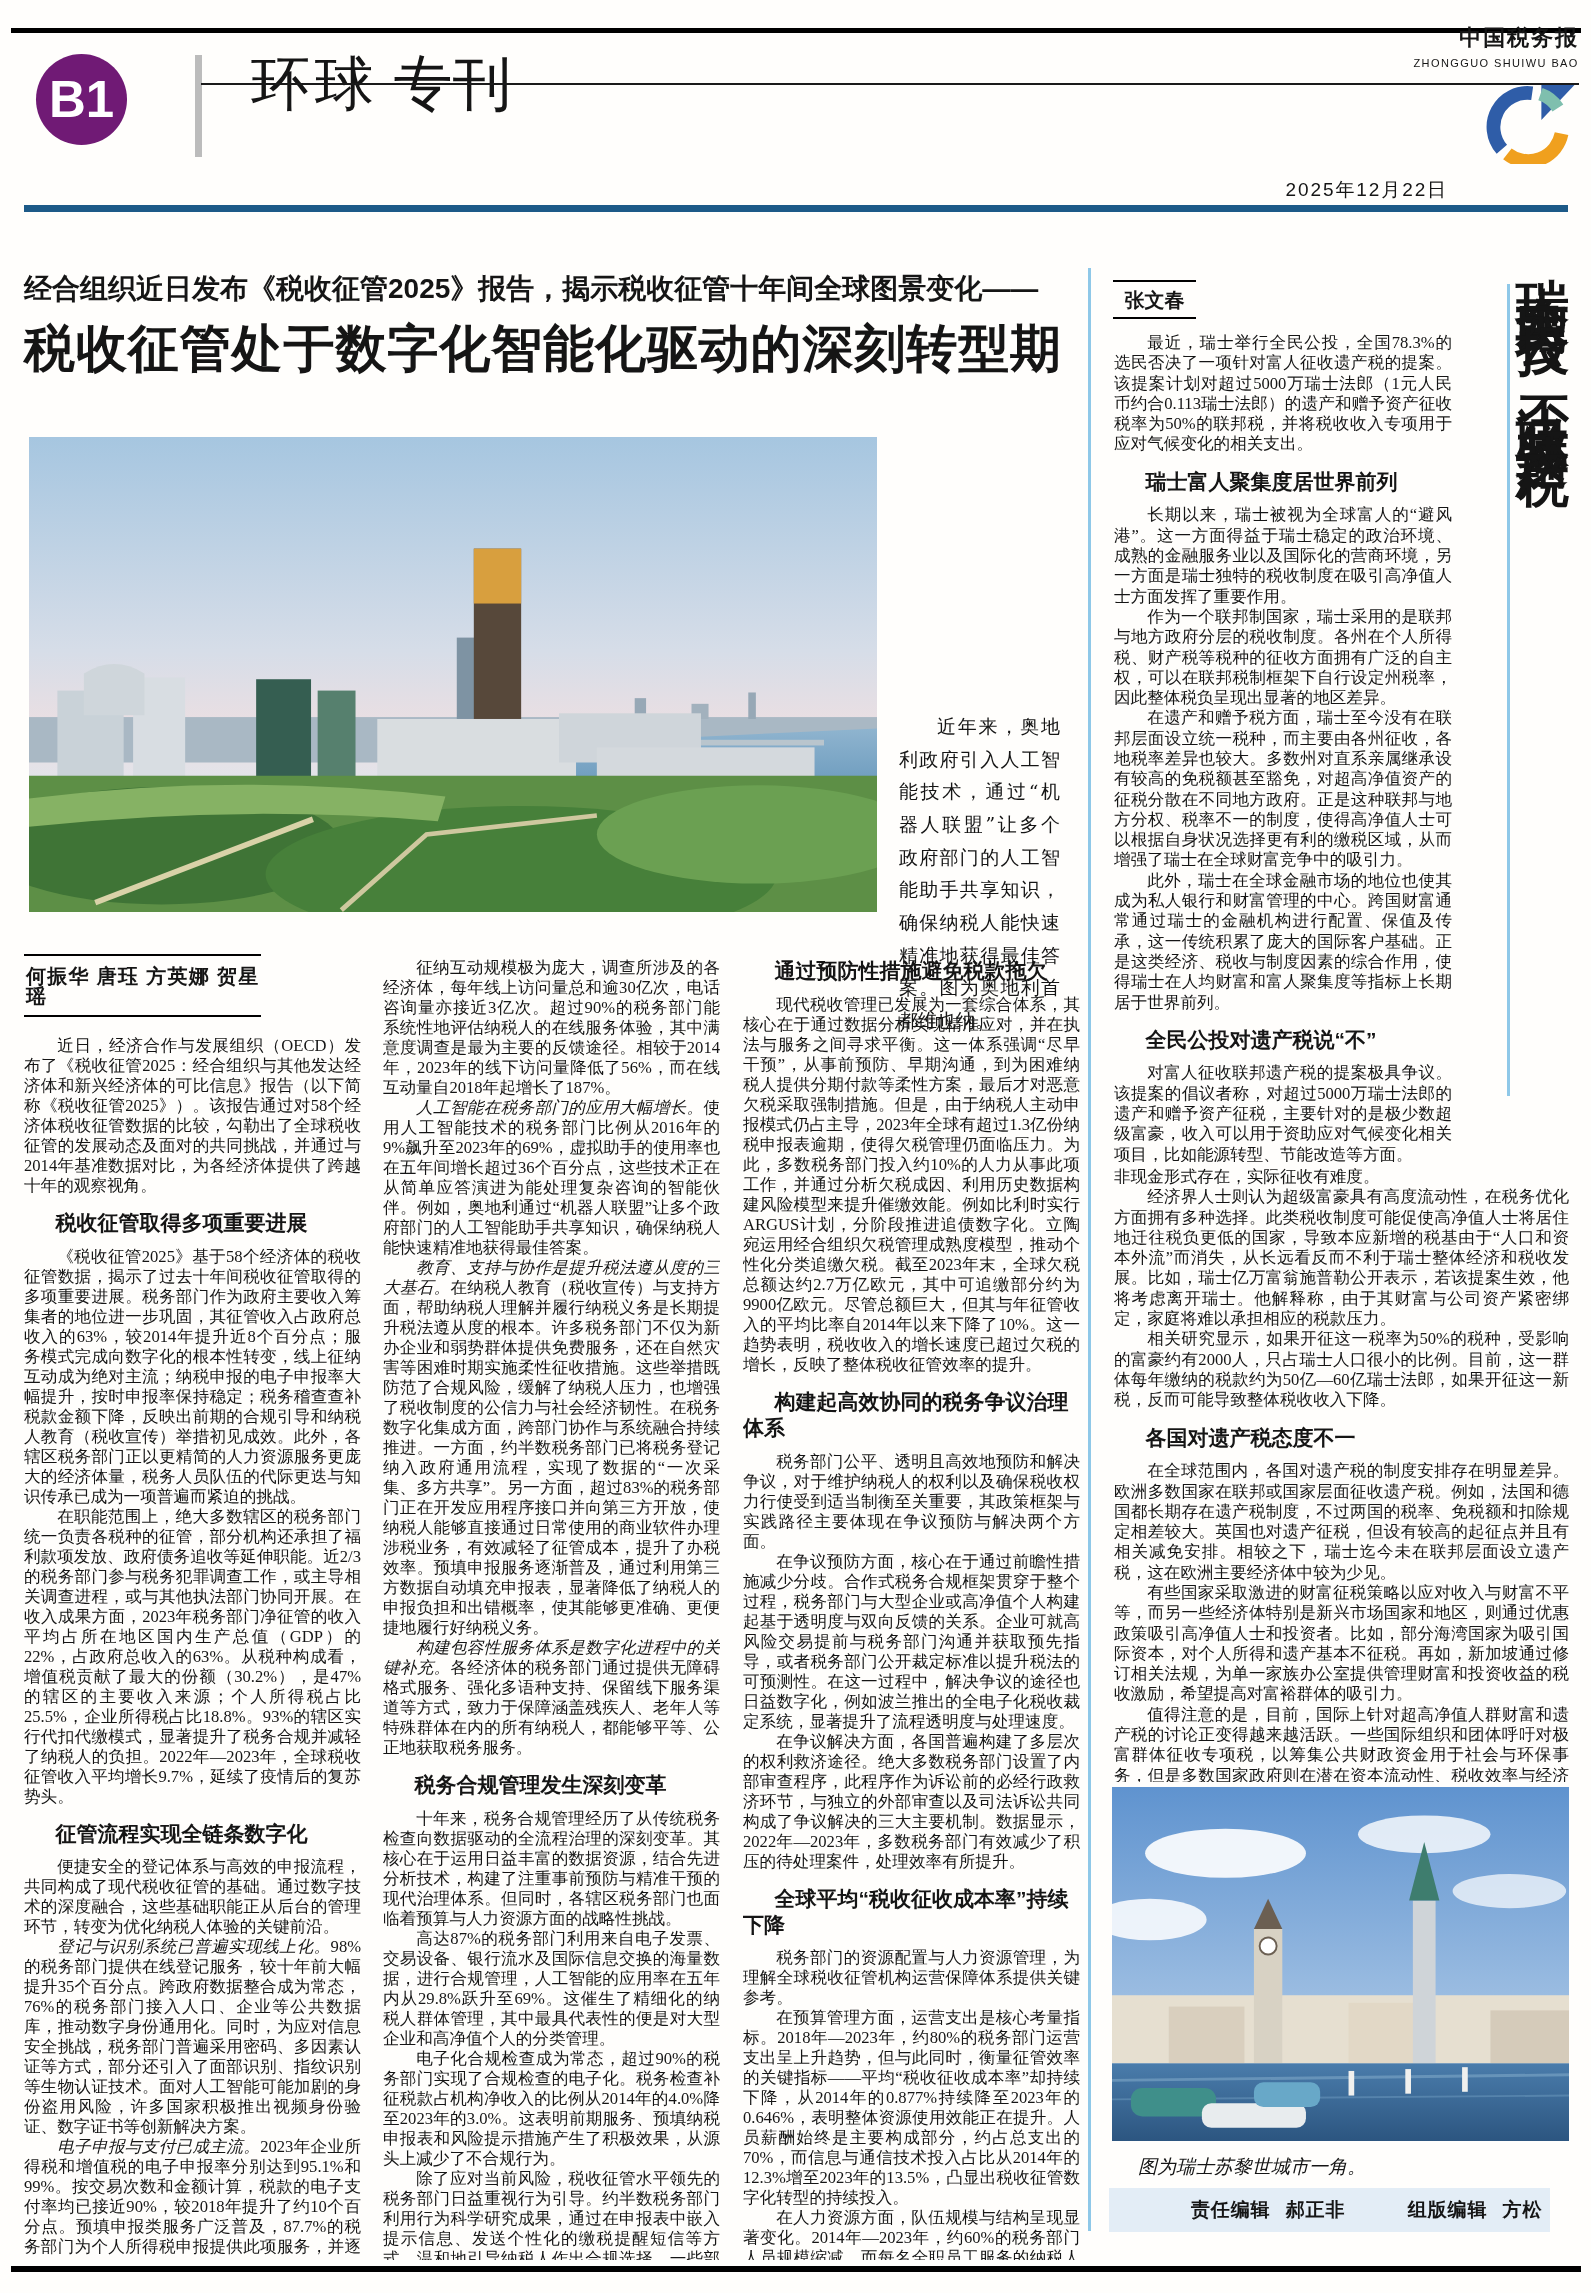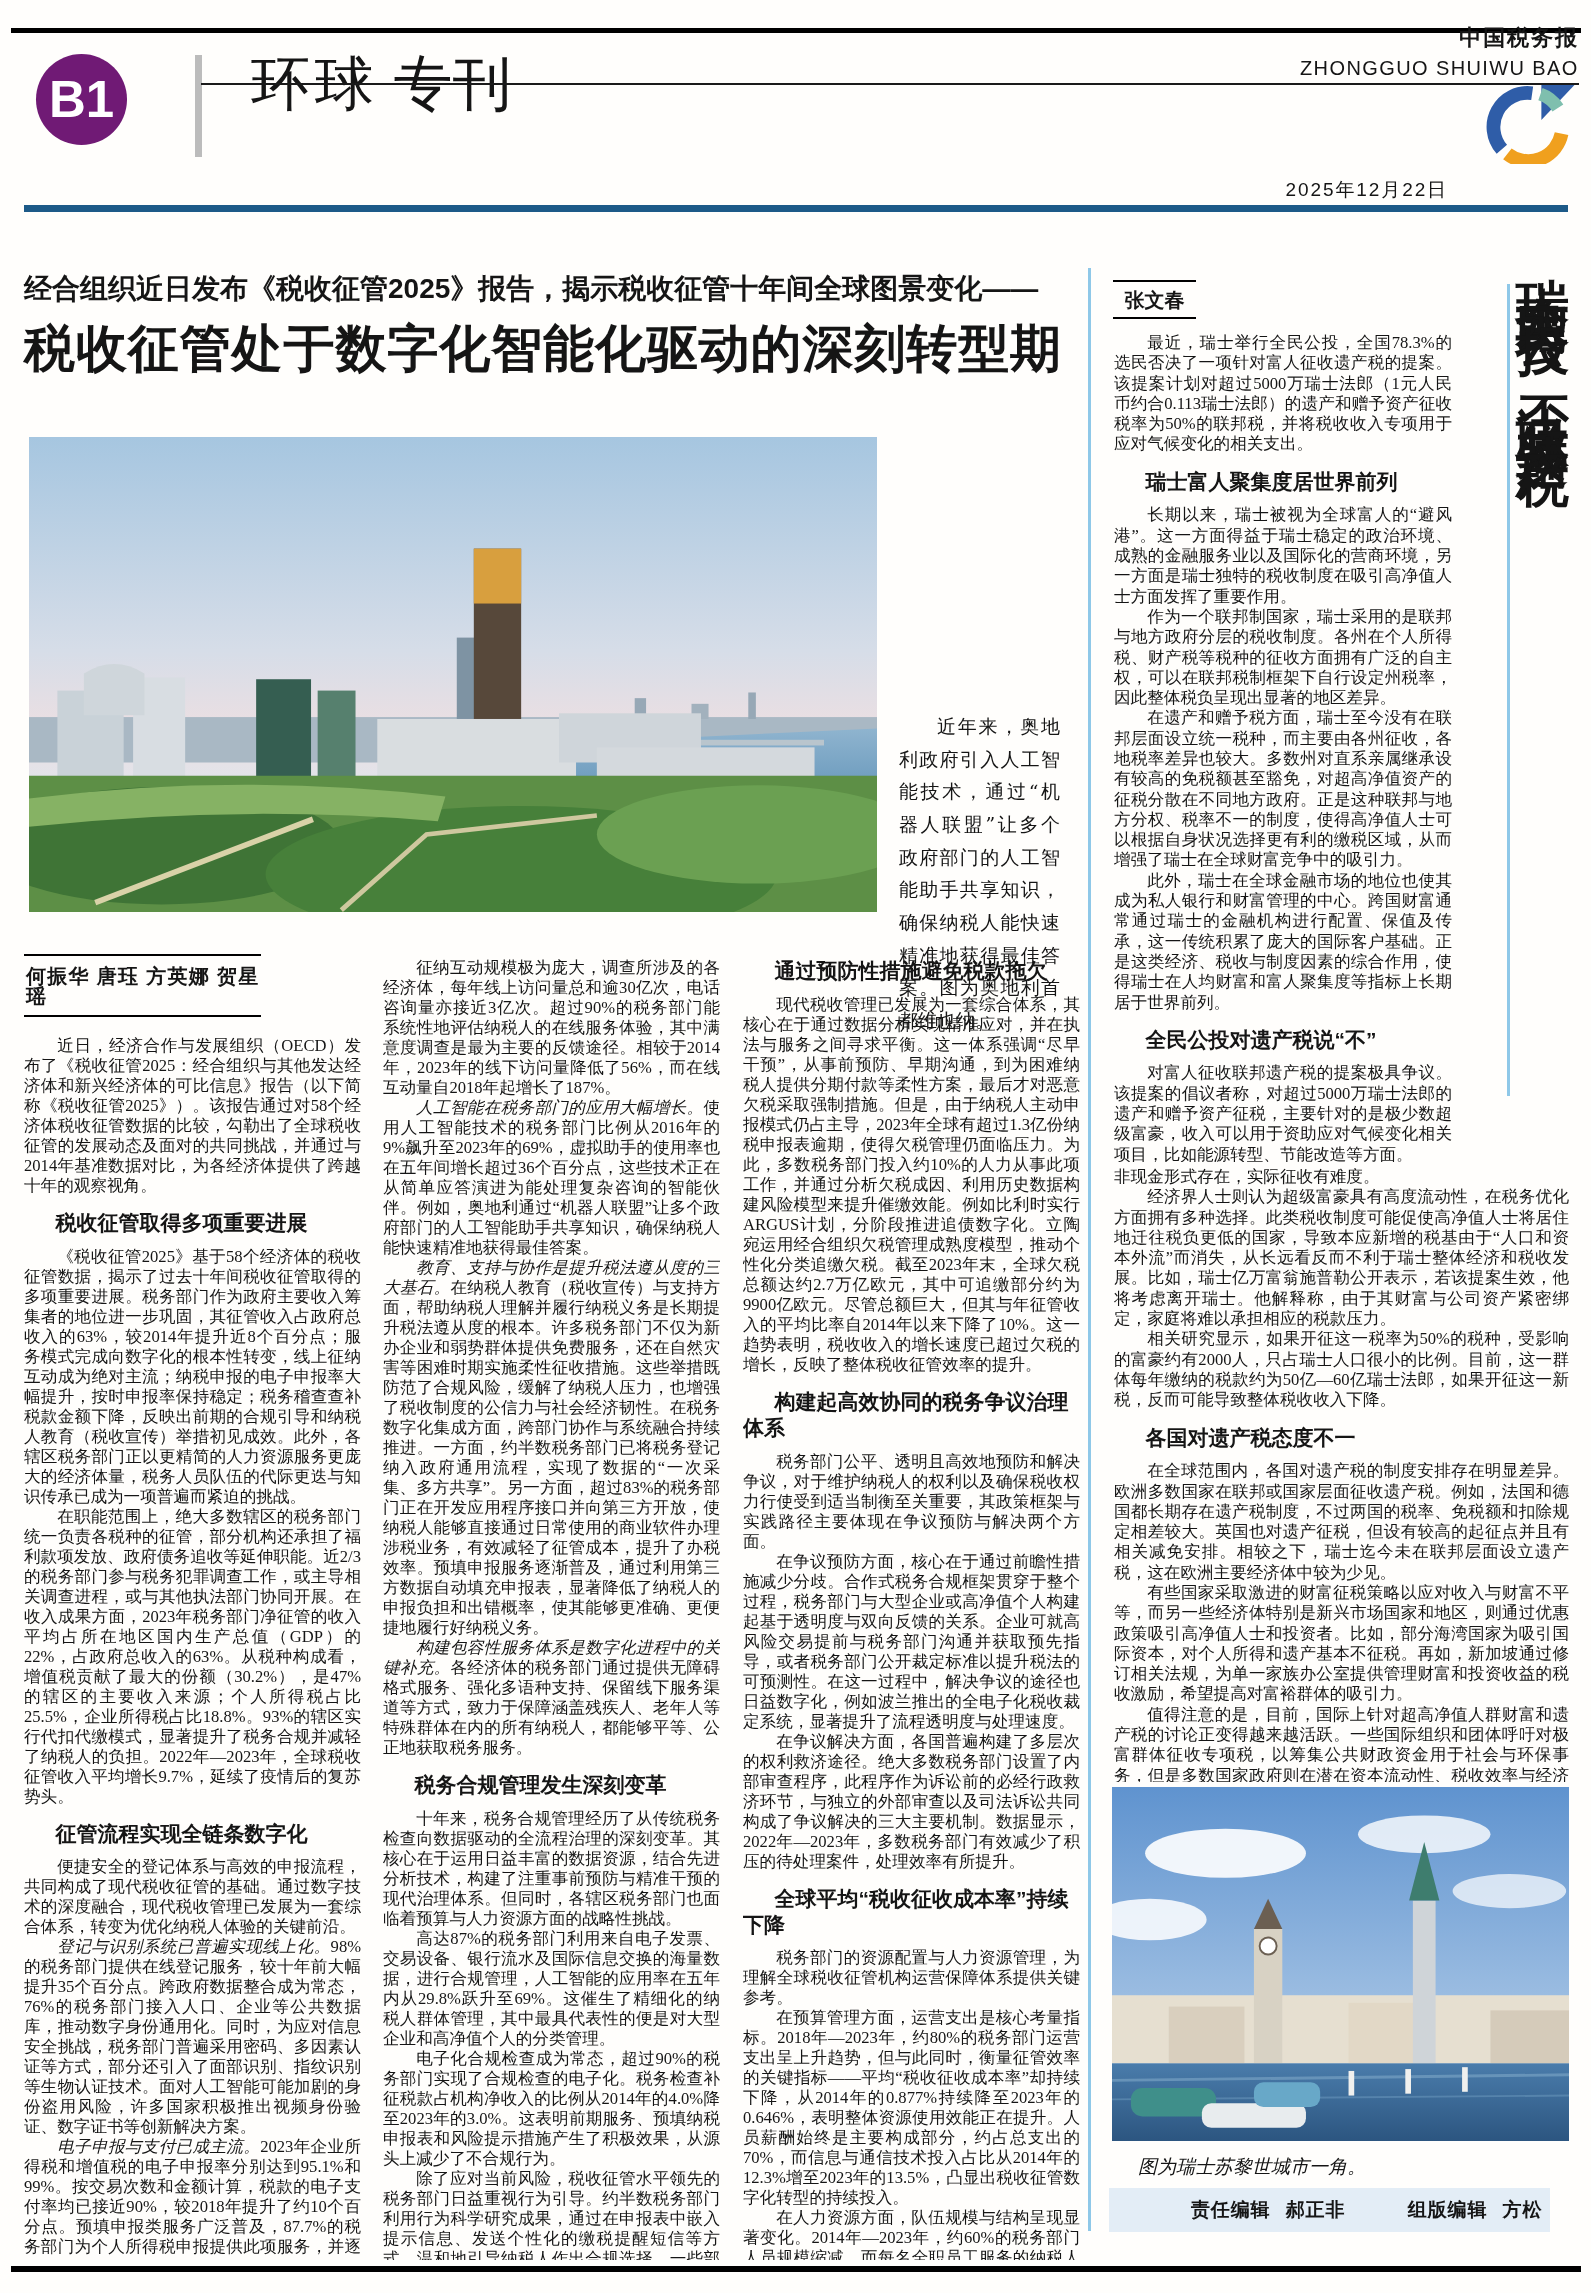--- a/index.html
+++ b/index.html
@@ -12,21 +12,21 @@
   .top-rule { left:11.4px; right:11.4px; top:28px; height:4.7px; background:#000; }
   .badge { left:36px; top:54px; width:91px; height:91px; border-radius:50%; background:#701a75;
            color:#fff; font:bold 51px/91px "Liberation Sans","DejaVu Sans",sans-serif; text-align:center; }
   .gray-bar { left:195px; top:55px; width:6.6px; height:102px; background:#bcbcbc; }
   .masthead { left:223px; top:45px; display:flex; align-items:baseline;
               font-family:"Liberation Sans","DejaVu Sans",sans-serif; white-space:nowrap; }
   .masthead .t1 { font-size:59px; font-weight:400; letter-spacing:4.7px;margin-left:28px; }
   .masthead .t2 { font-size:59px; font-weight:500; margin-left:15px; }
   .paper-name { right:13.2px; top:23px; text-align:right; font-family:"Liberation Sans","DejaVu Sans",sans-serif; }
   .paper-name .cn { font-size:22px; font-weight:bold; letter-spacing:1.9px; }
-  .paper-name .py { font-size:20px; letter-spacing:1.4px; margin-top:3.8px; }
+  .paper-name .py { font-size:11px; letter-spacing:1.4px; margin-top:3.8px; }
   .thin-rule { left:201px; right:13.2px; top:83px; height:1.9px; background:#1a1a1a; }
   .date { right:144px; top:180px; font:19px/1 "Liberation Sans","DejaVu Sans",sans-serif; letter-spacing:1.9px; }
   .logo { right:15px; top:85px; width:97px; height:79px; }
   .blue-rule { left:24px; right:24px; top:205px; height:6.6px; background:#1d5a88; }
 
   
   .kicker { left:24px; top:271px; width:1060px; font:bold 28px/1.25 "Liberation Sans","DejaVu Sans",sans-serif; }
   .headline { left:24px; top:318px; width:1060px; font-weight:900; font-size:51px; line-height:1.25;
               letter-spacing:0.9px; font-family:"Liberation Serif","DejaVu Serif",serif; }
   .photo-main { left:29px; top:437px; width:848px; height:475px; overflow:hidden; }
@@ -139,21 +139,21 @@
   </div>
   <div class="abs caption-main">近年来，奥地利政府引入人工智能技术，通过“机器人联盟”让多个政府部门的人工智能助手共享知识，确保纳税人能快速精准地获得最佳答案。图为奥地利首都维也纳。</div>
 
   <div class="abs col c1">
     <div class="authors-box">何振华 唐珏 方英娜 贺星瑶</div>
     <p class="bp"><span class="kai"></span><span>近日，经济合作与发展组织（OECD）发布了《税收征管2025：经合组织与其他发达经济体和新兴经济体的可比信息》报告（以下简称《税收征管2025》）。该报告通过对58个经济体税收征管数据的比较，勾勒出了全球税收征管的发展动态及面对的共同挑战，并通过与2014年基准数据对比，为各经济体提供了跨越十年的观察视角。</span></p>
     <h3 class="subhead">税收征管取得多项重要进展</h3>
     <p class="bp"><span class="kai"></span><span>《税收征管2025》基于58个经济体的税收征管数据，揭示了过去十年间税收征管取得的多项重要进展。税务部门作为政府主要收入筹集者的地位进一步巩固，其征管收入占政府总收入的63%，较2014年提升近8个百分点；服务模式完成向数字化的根本性转变，线上征纳互动成为绝对主流；纳税申报的电子申报率大幅提升，按时申报率保持稳定；税务稽查查补税款金额下降，反映出前期的合规引导和纳税人教育（税收宣传）举措初见成效。此外，各辖区税务部门正以更精简的人力资源服务更庞大的经济体量，税务人员队伍的代际更迭与知识传承已成为一项普遍而紧迫的挑战。</span></p>
     <p class="bp"><span class="kai"></span><span>在职能范围上，绝大多数辖区的税务部门统一负责各税种的征管，部分机构还承担了福利款项发放、政府债务追收等延伸职能。近2/3的税务部门参与税务犯罪调查工作，或主导相关调查进程，或与其他执法部门协同开展。在收入成果方面，2023年税务部门净征管的收入平均占所在地区国内生产总值（GDP）的22%，占政府总收入的63%。从税种构成看，增值税贡献了最大的份额（30.2%），是47%的辖区的主要收入来源；个人所得税占比25.5%，企业所得税占比18.8%。93%的辖区实行代扣代缴模式，显著提升了税务合规并减轻了纳税人的负担。2022年—2023年，全球税收征管收入平均增长9.7%，延续了疫情后的复苏势头。</span></p>
     <h3 class="subhead">征管流程实现全链条数字化</h3>
-    <p class="bp"><span class="kai"></span><span>便捷安全的登记体系与高效的申报流程，共同构成了现代税收征管的基础。通过数字技术的深度融合，现代税收管理已发展为一套综合体系，转变为优化纳税人体验的关键前沿。</span></p>
+    <p class="bp"><span class="kai"></span><span>便捷安全的登记体系与高效的申报流程，共同构成了现代税收征管的基础。通过数字技术的深度融合，这些基础职能正从后台的管理环节，转变为优化纳税人体验的关键前沿。</span></p>
     <p class="bp"><span class="kai">登记与识别系统已普遍实现线上化。</span><span>98%的税务部门提供在线登记服务，较十年前大幅提升35个百分点。跨政府数据整合成为常态，76%的税务部门接入人口、企业等公共数据库，推动数字身份通用化。同时，为应对信息安全挑战，税务部门普遍采用密码、多因素认证等方式，部分还引入了面部识别、指纹识别等生物认证技术。面对人工智能可能加剧的身份盗用风险，许多国家积极推出视频身份验证、数字证书等创新解决方案。</span></p>
     <p class="bp"><span class="kai">电子申报与支付已成主流。</span><span>2023年企业所得税和增值税的电子申报率分别达到95.1%和99%。按交易次数和金额计算，税款的电子支付率均已接近90%，较2018年提升了约10个百分点。预填申报类服务广泛普及，87.7%的税务部门为个人所得税申报提供此项服务，并逐步拓展至企业所得税和增值税领域，显著减轻了遵从负担。税款按时缴纳率已恢复至新冠疫情前水平，其中代扣代缴相关税种表现最佳。在退税处理上，61.8%的税务部门能够对符合条件的增值税退税实现即时自动支付，同时辅以数据驱动的风险审核机制，以防范欺诈风险。</span></p>
 
   </div>
 
   <div class="abs col c2">
     <p class="bp"><span class="kai"></span><span>征纳互动规模极为庞大，调查所涉及的各经济体，每年线上访问量总和逾30亿次，电话咨询量亦接近3亿次。超过90%的税务部门能系统性地评估纳税人的在线服务体验，其中满意度调查是最为主要的反馈途径。相较于2014年，2023年的线下访问量降低了56%，而在线互动量自2018年起增长了187%。</span></p>
     <p class="bp"><span class="kai">人工智能在税务部门的应用大幅增长。</span><span>使用人工智能技术的税务部门比例从2016年的9%飙升至2023年的69%，虚拟助手的使用率也在五年间增长超过36个百分点，这些技术正在从简单应答演进为能处理复杂咨询的智能伙伴。例如，奥地利通过“机器人联盟”让多个政府部门的人工智能助手共享知识，确保纳税人能快速精准地获得最佳答案。</span></p>
     <p class="bp"><span class="kai">教育、支持与协作是提升税法遵从度的三大基石。</span><span>在纳税人教育（税收宣传）与支持方面，帮助纳税人理解并履行纳税义务是长期提升税法遵从度的根本。许多税务部门不仅为新办企业和弱势群体提供免费服务，还在自然灾害等困难时期实施柔性征收措施。这些举措既防范了合规风险，缓解了纳税人压力，也增强了税收制度的公信力与社会经济韧性。在税务数字化集成方面，跨部门协作与系统融合持续推进。一方面，约半数税务部门已将税务登记纳入政府通用流程，实现了数据的“一次采集、多方共享”。另一方面，超过83%的税务部门正在开发应用程序接口并向第三方开放，使纳税人能够直接通过日常使用的商业软件办理涉税业务，有效减轻了征管成本，提升了办税效率。预填申报服务逐渐普及，通过利用第三方数据自动填充申报表，显著降低了纳税人的申报负担和出错概率，使其能够更准确、更便捷地履行好纳税义务。</span></p>
     <p class="bp"><span class="kai">构建包容性服务体系是数字化进程中的关键补充。</span><span>各经济体的税务部门通过提供无障碍格式服务、强化多语种支持、保留线下服务渠道等方式，致力于保障涵盖残疾人、老年人等特殊群体在内的所有纳税人，都能够平等、公正地获取税务服务。</span></p>

